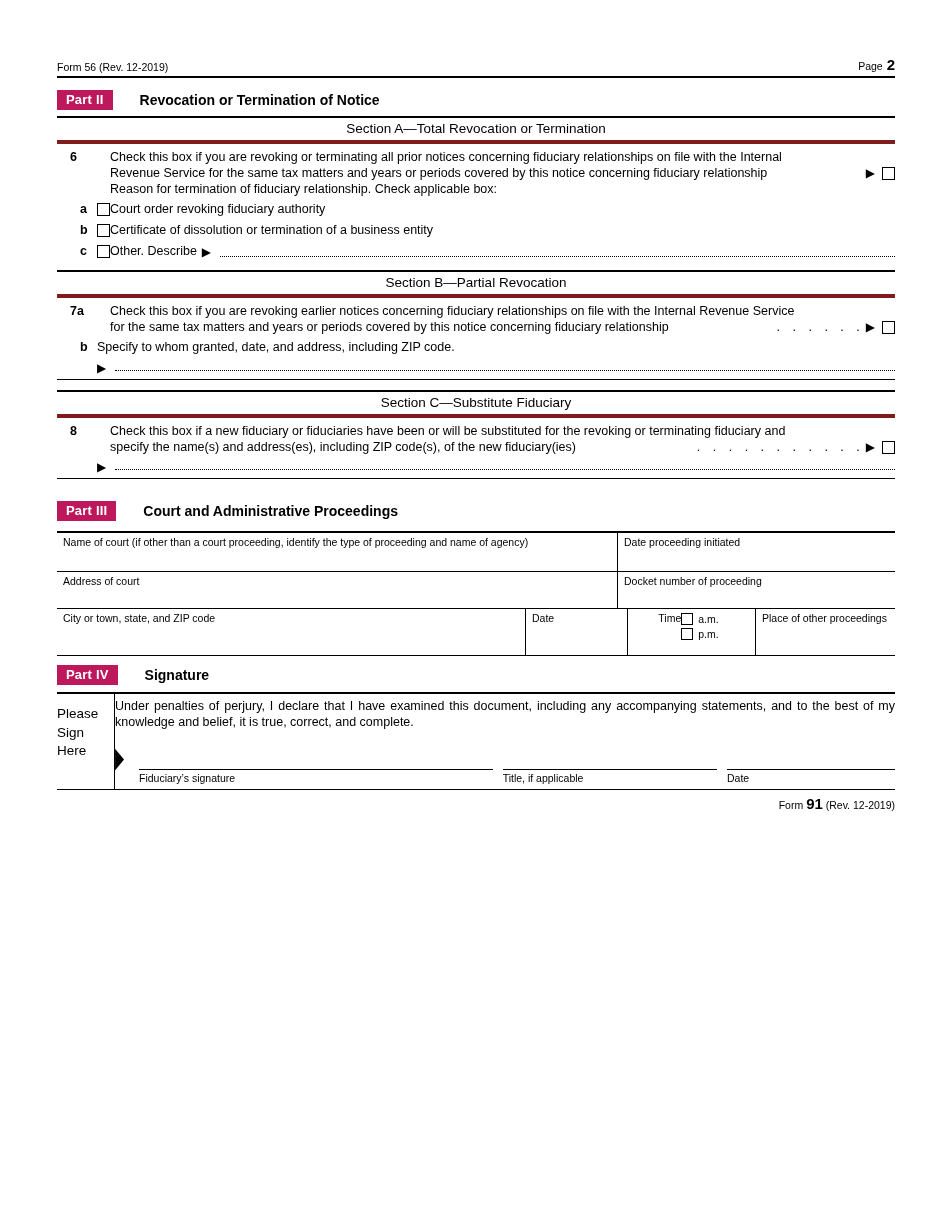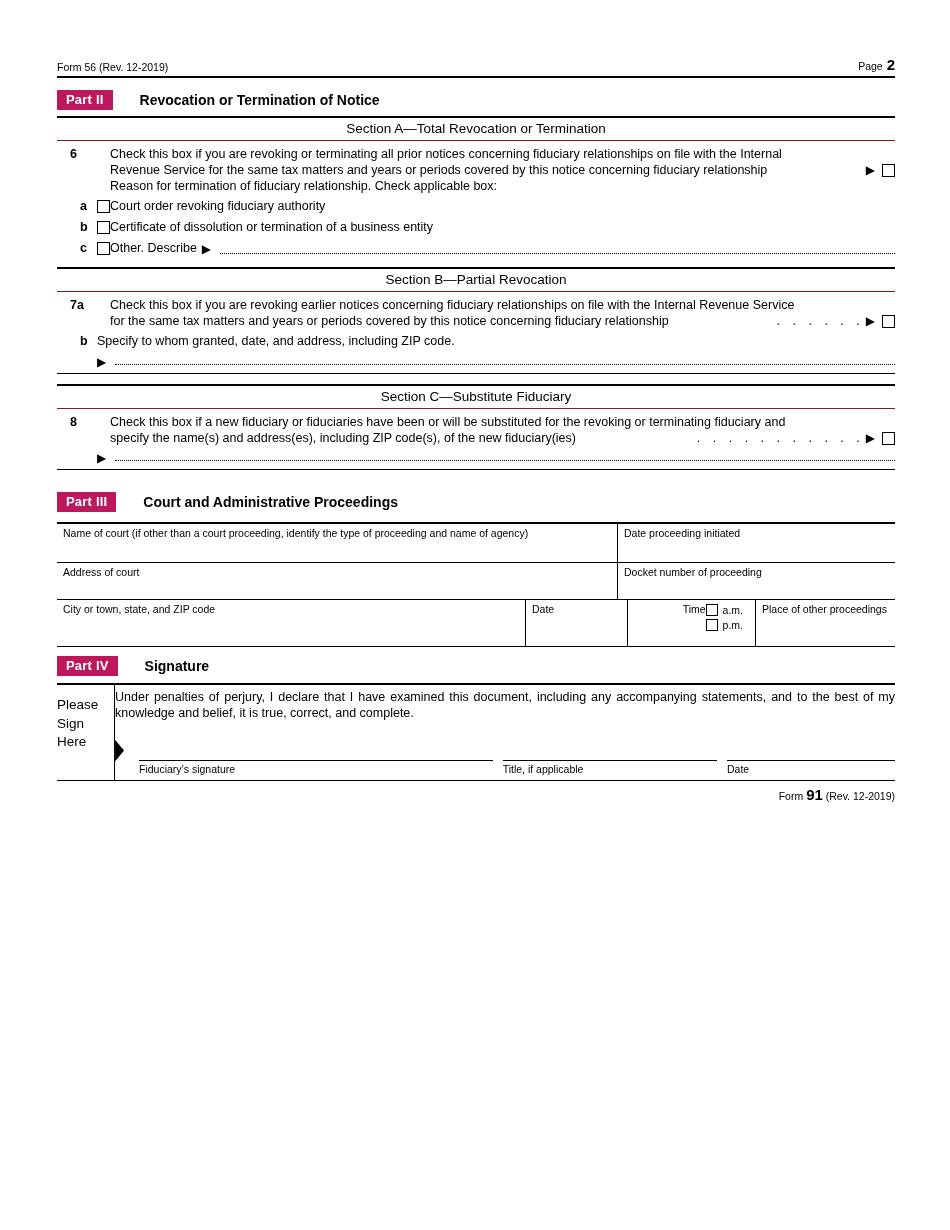--- a/index.html
+++ b/index.html
@@ -16,21 +16,21 @@
 
   
   .part-row{display:flex;align-items:center;margin-top:12px}
   .part-row.ruled{border-bottom:2.5px solid #000;padding-bottom:6px}
   .part-badge{background:#be185d;color:#fff;font-weight:bold;font-size:13px;
               padding:2px 9px 3px;letter-spacing:.2px}
   .part-title{font-weight:bold;font-size:14px;margin-left:27px}
 
   
   .section-head{text-align:center;font-size:13.5px;padding:3px 0 4px;
-                border-bottom:1px solid #7f1d1d}
+                border-bottom:4px solid #7f1d1d}
   .rule-thick{border-top:2.5px solid #000;margin-top:10px}
   .rule-thin{border-top:1px solid #000;margin-top:5px}
 
   
   .line{display:flex;margin-top:5px;font-size:12.5px;line-height:16px}
   .num-col{width:40px;padding-left:13px;font-weight:bold;flex-shrink:0}
   .txt-col{flex:1;min-width:0}
   .tline{display:flex;align-items:center}
   .leader-dots{margin-left:auto;word-spacing:9px;padding:0 6px 0 10px;white-space:nowrap}
   .arrow{font-size:12px;line-height:1;flex-shrink:0}
@@ -50,21 +50,21 @@
   .p3-r{display:flex;border-bottom:1px solid #000}
   .p3-r:last-child{border-bottom:none}
   .cell{box-sizing:border-box;padding:3px 6px;min-width:0}
   .c-name{width:560px}
   .c-dateinit{flex:1;border-left:1px solid #000}
   .c-addr{width:560px}
   .c-docket{flex:1;border-left:1px solid #000}
   .r1{height:38px}.r2{height:36px}.r3{height:46px}
   .c-city{width:468px}
   .c-date{width:102px;border-left:1px solid #000}
-  .c-time{width:128px;border-left:1px solid #000;display:flex;justify-content:flex-end}
+  .c-time{width:128px;border-left:1px solid #000;display:flex;justify-content:center}
   .c-place{flex:1;border-left:1px solid #000}
   .ampm{display:flex;flex-direction:column;gap:3px;padding-right:6px;padding-top:1px}
   .ampm-row{display:flex;align-items:center}
   .ampm-row .checkbox{margin-left:0;margin-right:5px;width:10px;height:10px}
 
   
   .sign-block{margin-top:7px;border-top:2px solid #000;border-bottom:1.5px solid #000;
               display:flex;min-height:95px}
   .sign-label{width:57px;flex-shrink:0;font-weight:normal;font-size:13.5px;line-height:18.5px;
               padding-top:11px}

